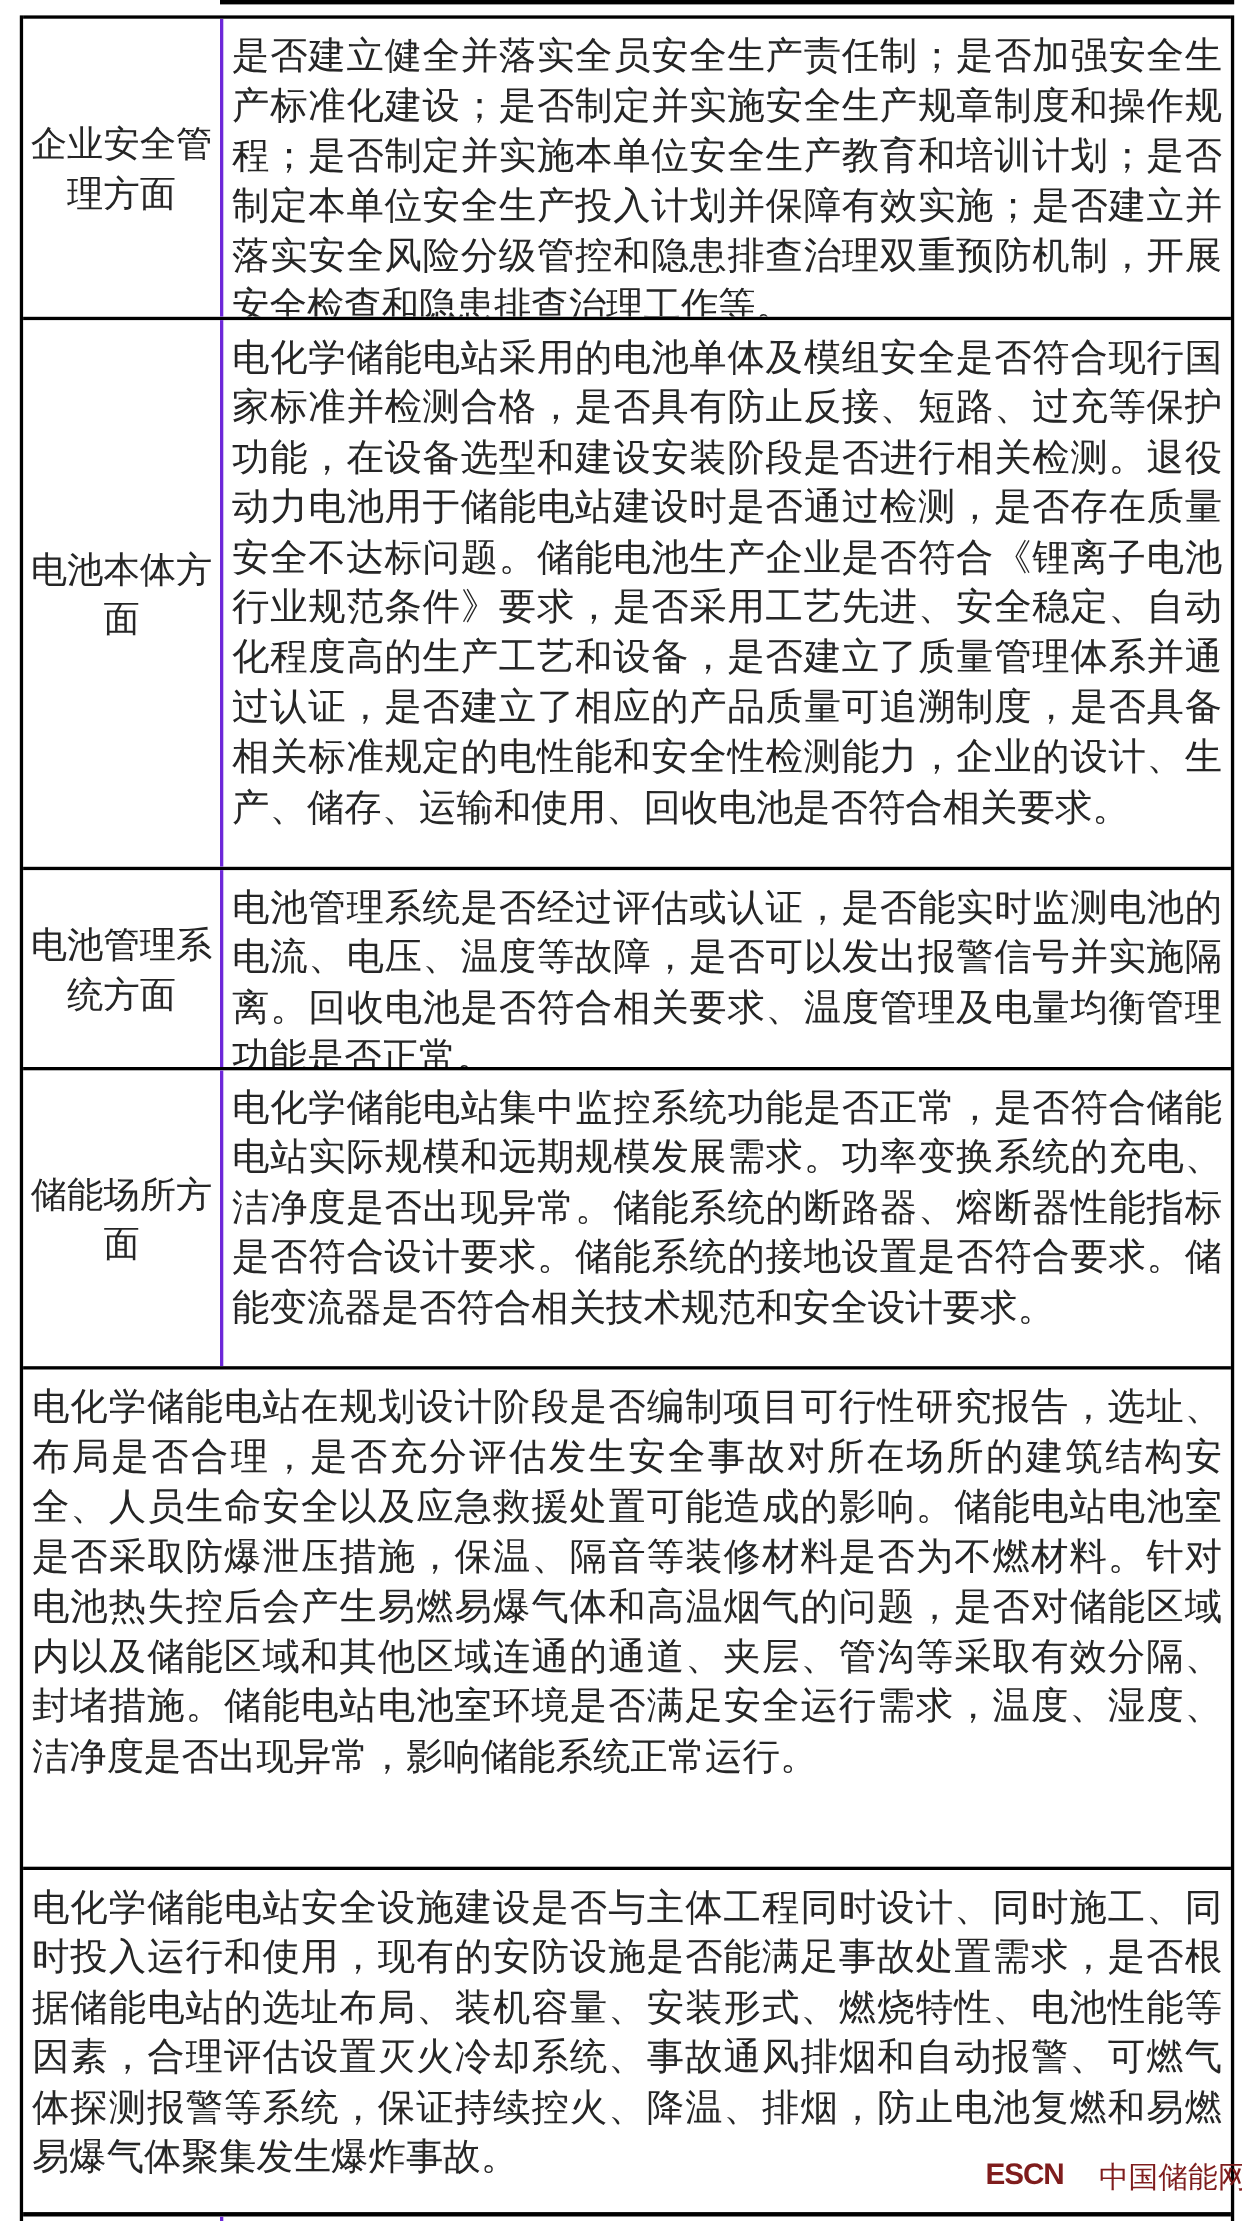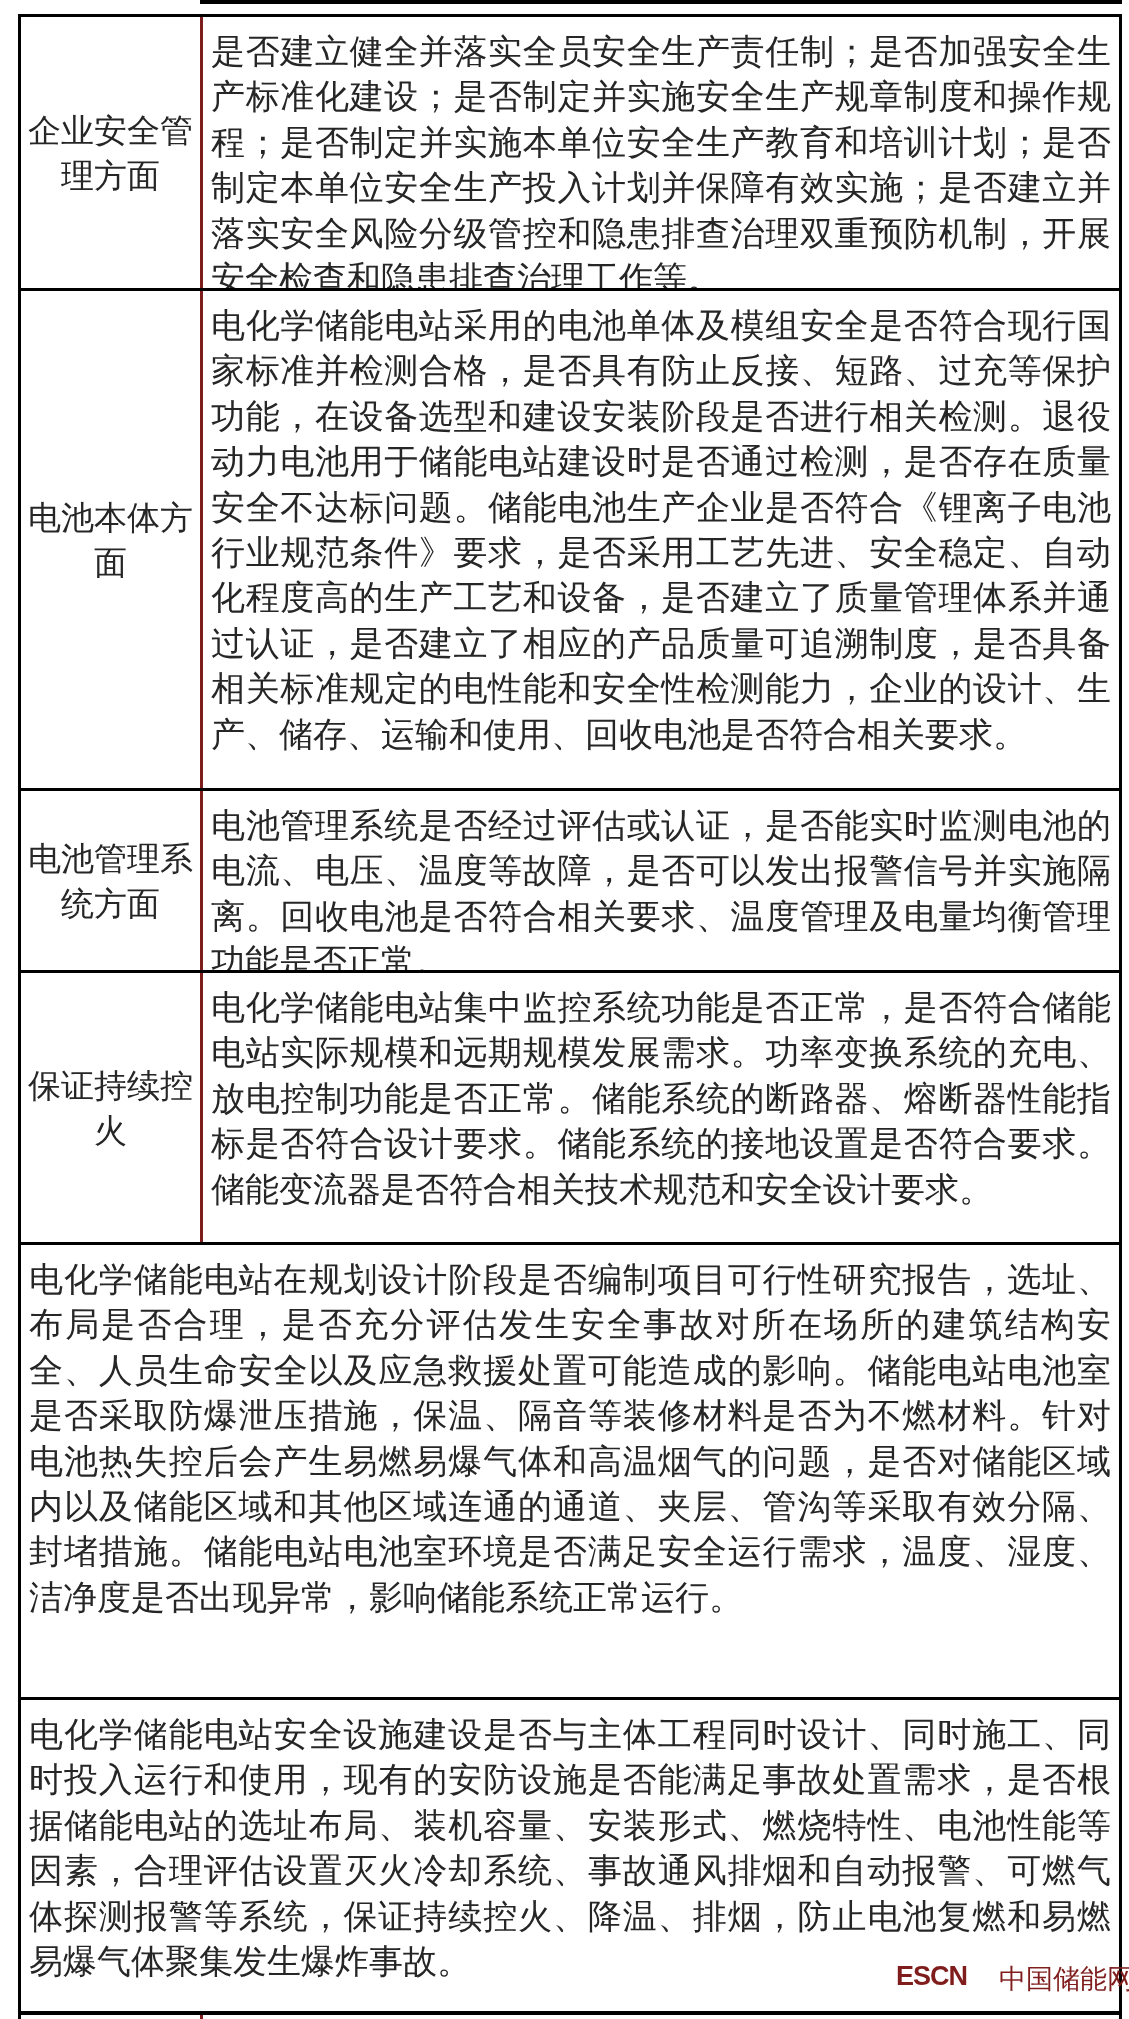--- a/index.html
+++ b/index.html
@@ -47,21 +47,21 @@
   .r3 { height: 182px; }
   .r4 { height: 272px; }
   .r5 { height: 455px; }
   .r6 { height: 314px; }
   .r7 { height: 10px; border-top: 4px solid #000; }
 
   .cell-label {
     flex: 0 0 182px;
     width: 182px;
     box-sizing: border-box;
-    border-right: 3px solid #7f1d1d;
+    border-right: 3px solid #6d28d9;
     display: flex;
     align-items: center;
     justify-content: center;
     text-align: center;
     padding: 0 4px;
     font-size: 33px;
     line-height: 45px;
     overflow: hidden;
   }
 
@@ -113,22 +113,22 @@
     <div class="cell-label">电池本体方面</div>
     <div class="cell-desc">电化学储能电站采用的电池单体及模组安全是否符合现行国家标准并检测合格，是否具有防止反接、短路、过充等保护功能，在设备选型和建设安装阶段是否进行相关检测。退役动力电池用于储能电站建设时是否通过检测，是否存在质量安全不达标问题。储能电池生产企业是否符合《锂离子电池行业规范条件》要求，是否采用工艺先进、安全稳定、自动化程度高的生产工艺和设备，是否建立了质量管理体系并通过认证，是否建立了相应的产品质量可追溯制度，是否具备相关标准规定的电性能和安全性检测能力，企业的设计、生产、储存、运输和使用、回收电池是否符合相关要求。</div>
   </div>
 
   <div class="row r3">
     <div class="cell-label">电池管理系统方面</div>
     <div class="cell-desc">电池管理系统是否经过评估或认证，是否能实时监测电池的电流、电压、温度等故障，是否可以发出报警信号并实施隔离。回收电池是否符合相关要求、温度管理及电量均衡管理功能是否正常。</div>
   </div>
 
   <div class="row r4">
-    <div class="cell-label">保证持续控火</div>
-    <div class="cell-desc">电化学储能电站集中监控系统功能是否正常，是否符合储能电站实际规模和远期规模发展需求。功率变换系统的充电、放电控制功能是否正常。储能系统的断路器、熔断器性能指标是否符合设计要求。储能系统的接地设置是否符合要求。储能变流器是否符合相关技术规范和安全设计要求。</div>
+    <div class="cell-label">储能场所方面</div>
+    <div class="cell-desc">电化学储能电站集中监控系统功能是否正常，是否符合储能电站实际规模和远期规模发展需求。功率变换系统的充电、洁净度是否出现异常。储能系统的断路器、熔断器性能指标是否符合设计要求。储能系统的接地设置是否符合要求。储能变流器是否符合相关技术规范和安全设计要求。</div>
   </div>
 
   <div class="row r5">
     <div class="cell-desc">电化学储能电站在规划设计阶段是否编制项目可行性研究报告，选址、布局是否合理，是否充分评估发生安全事故对所在场所的建筑结构安全、人员生命安全以及应急救援处置可能造成的影响。储能电站电池室是否采取防爆泄压措施，保温、隔音等装修材料是否为不燃材料。针对电池热失控后会产生易燃易爆气体和高温烟气的问题，是否对储能区域内以及储能区域和其他区域连通的通道、夹层、管沟等采取有效分隔、封堵措施。储能电站电池室环境是否满足安全运行需求，温度、湿度、洁净度是否出现异常，影响储能系统正常运行。</div>
   </div>
 
   <div class="row r6">
     <div class="cell-desc">电化学储能电站安全设施建设是否与主体工程同时设计、同时施工、同时投入运行和使用，现有的安防设施是否能满足事故处置需求，是否根据储能电站的选址布局、装机容量、安装形式、燃烧特性、电池性能等因素，合理评估设置灭火冷却系统、事故通风排烟和自动报警、可燃气体探测报警等系统，保证持续控火、降温、排烟，防止电池复燃和易燃易爆气体聚集发生爆炸事故。</div>
   </div>
 

